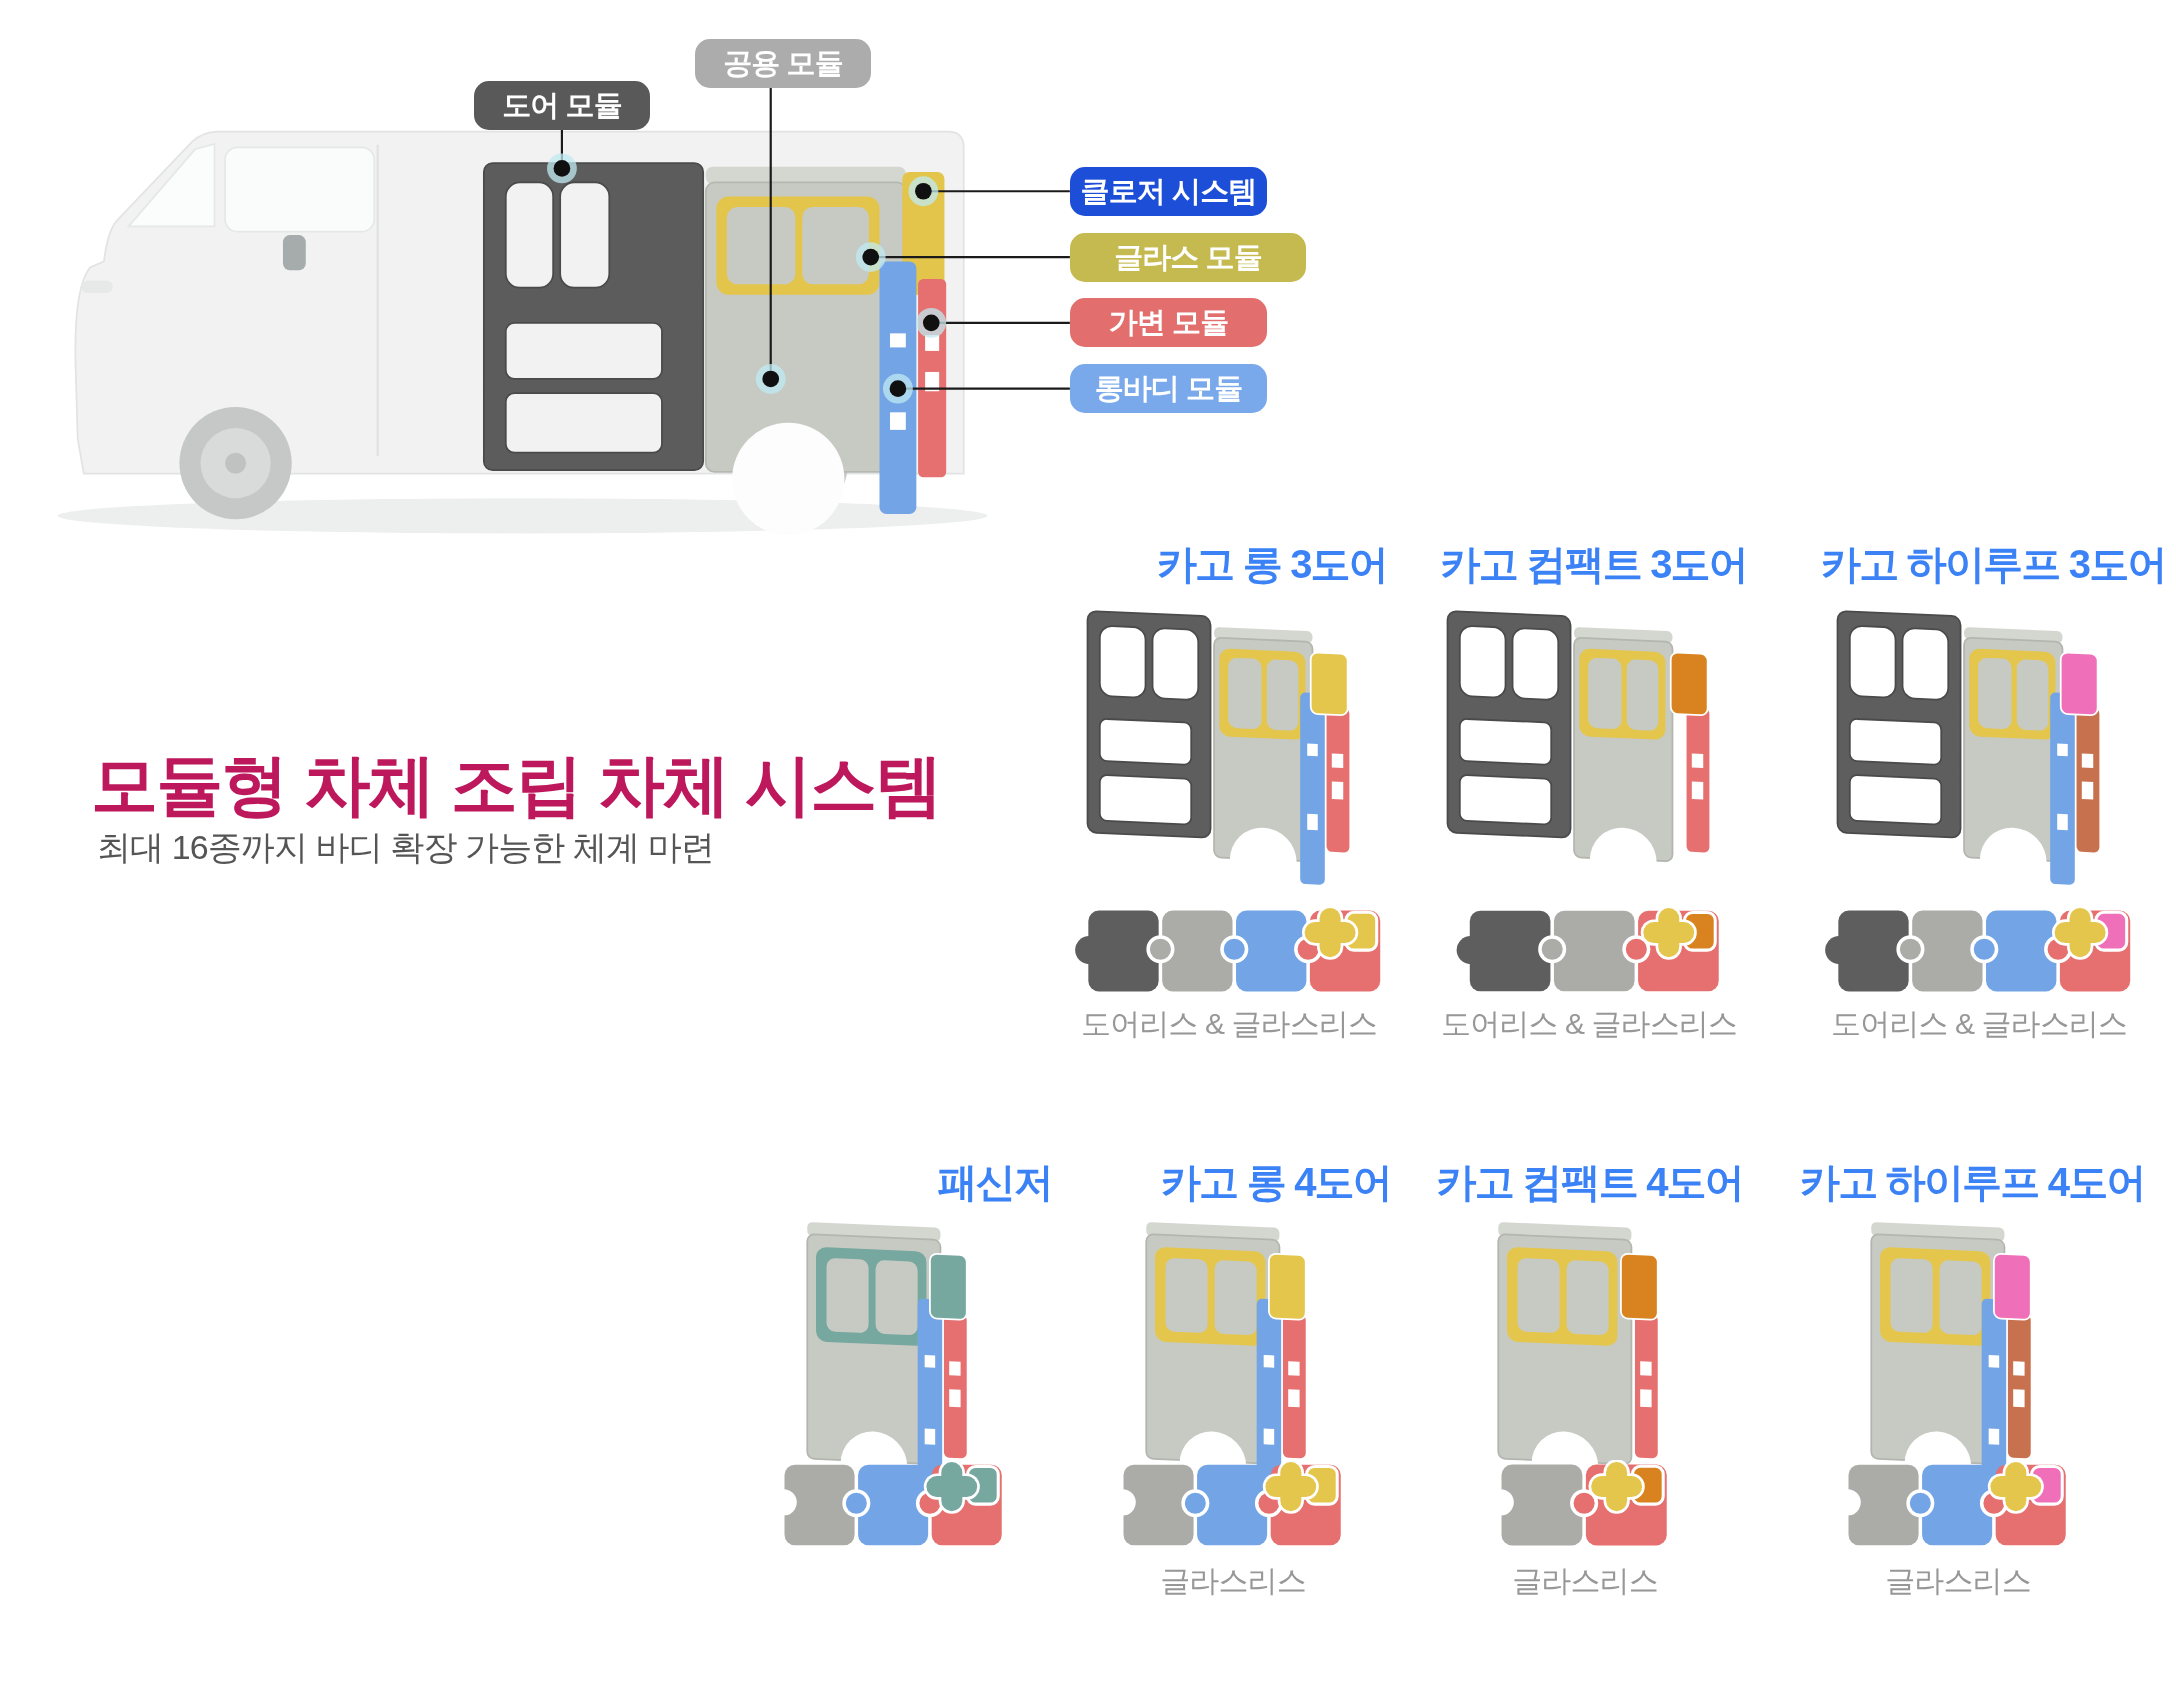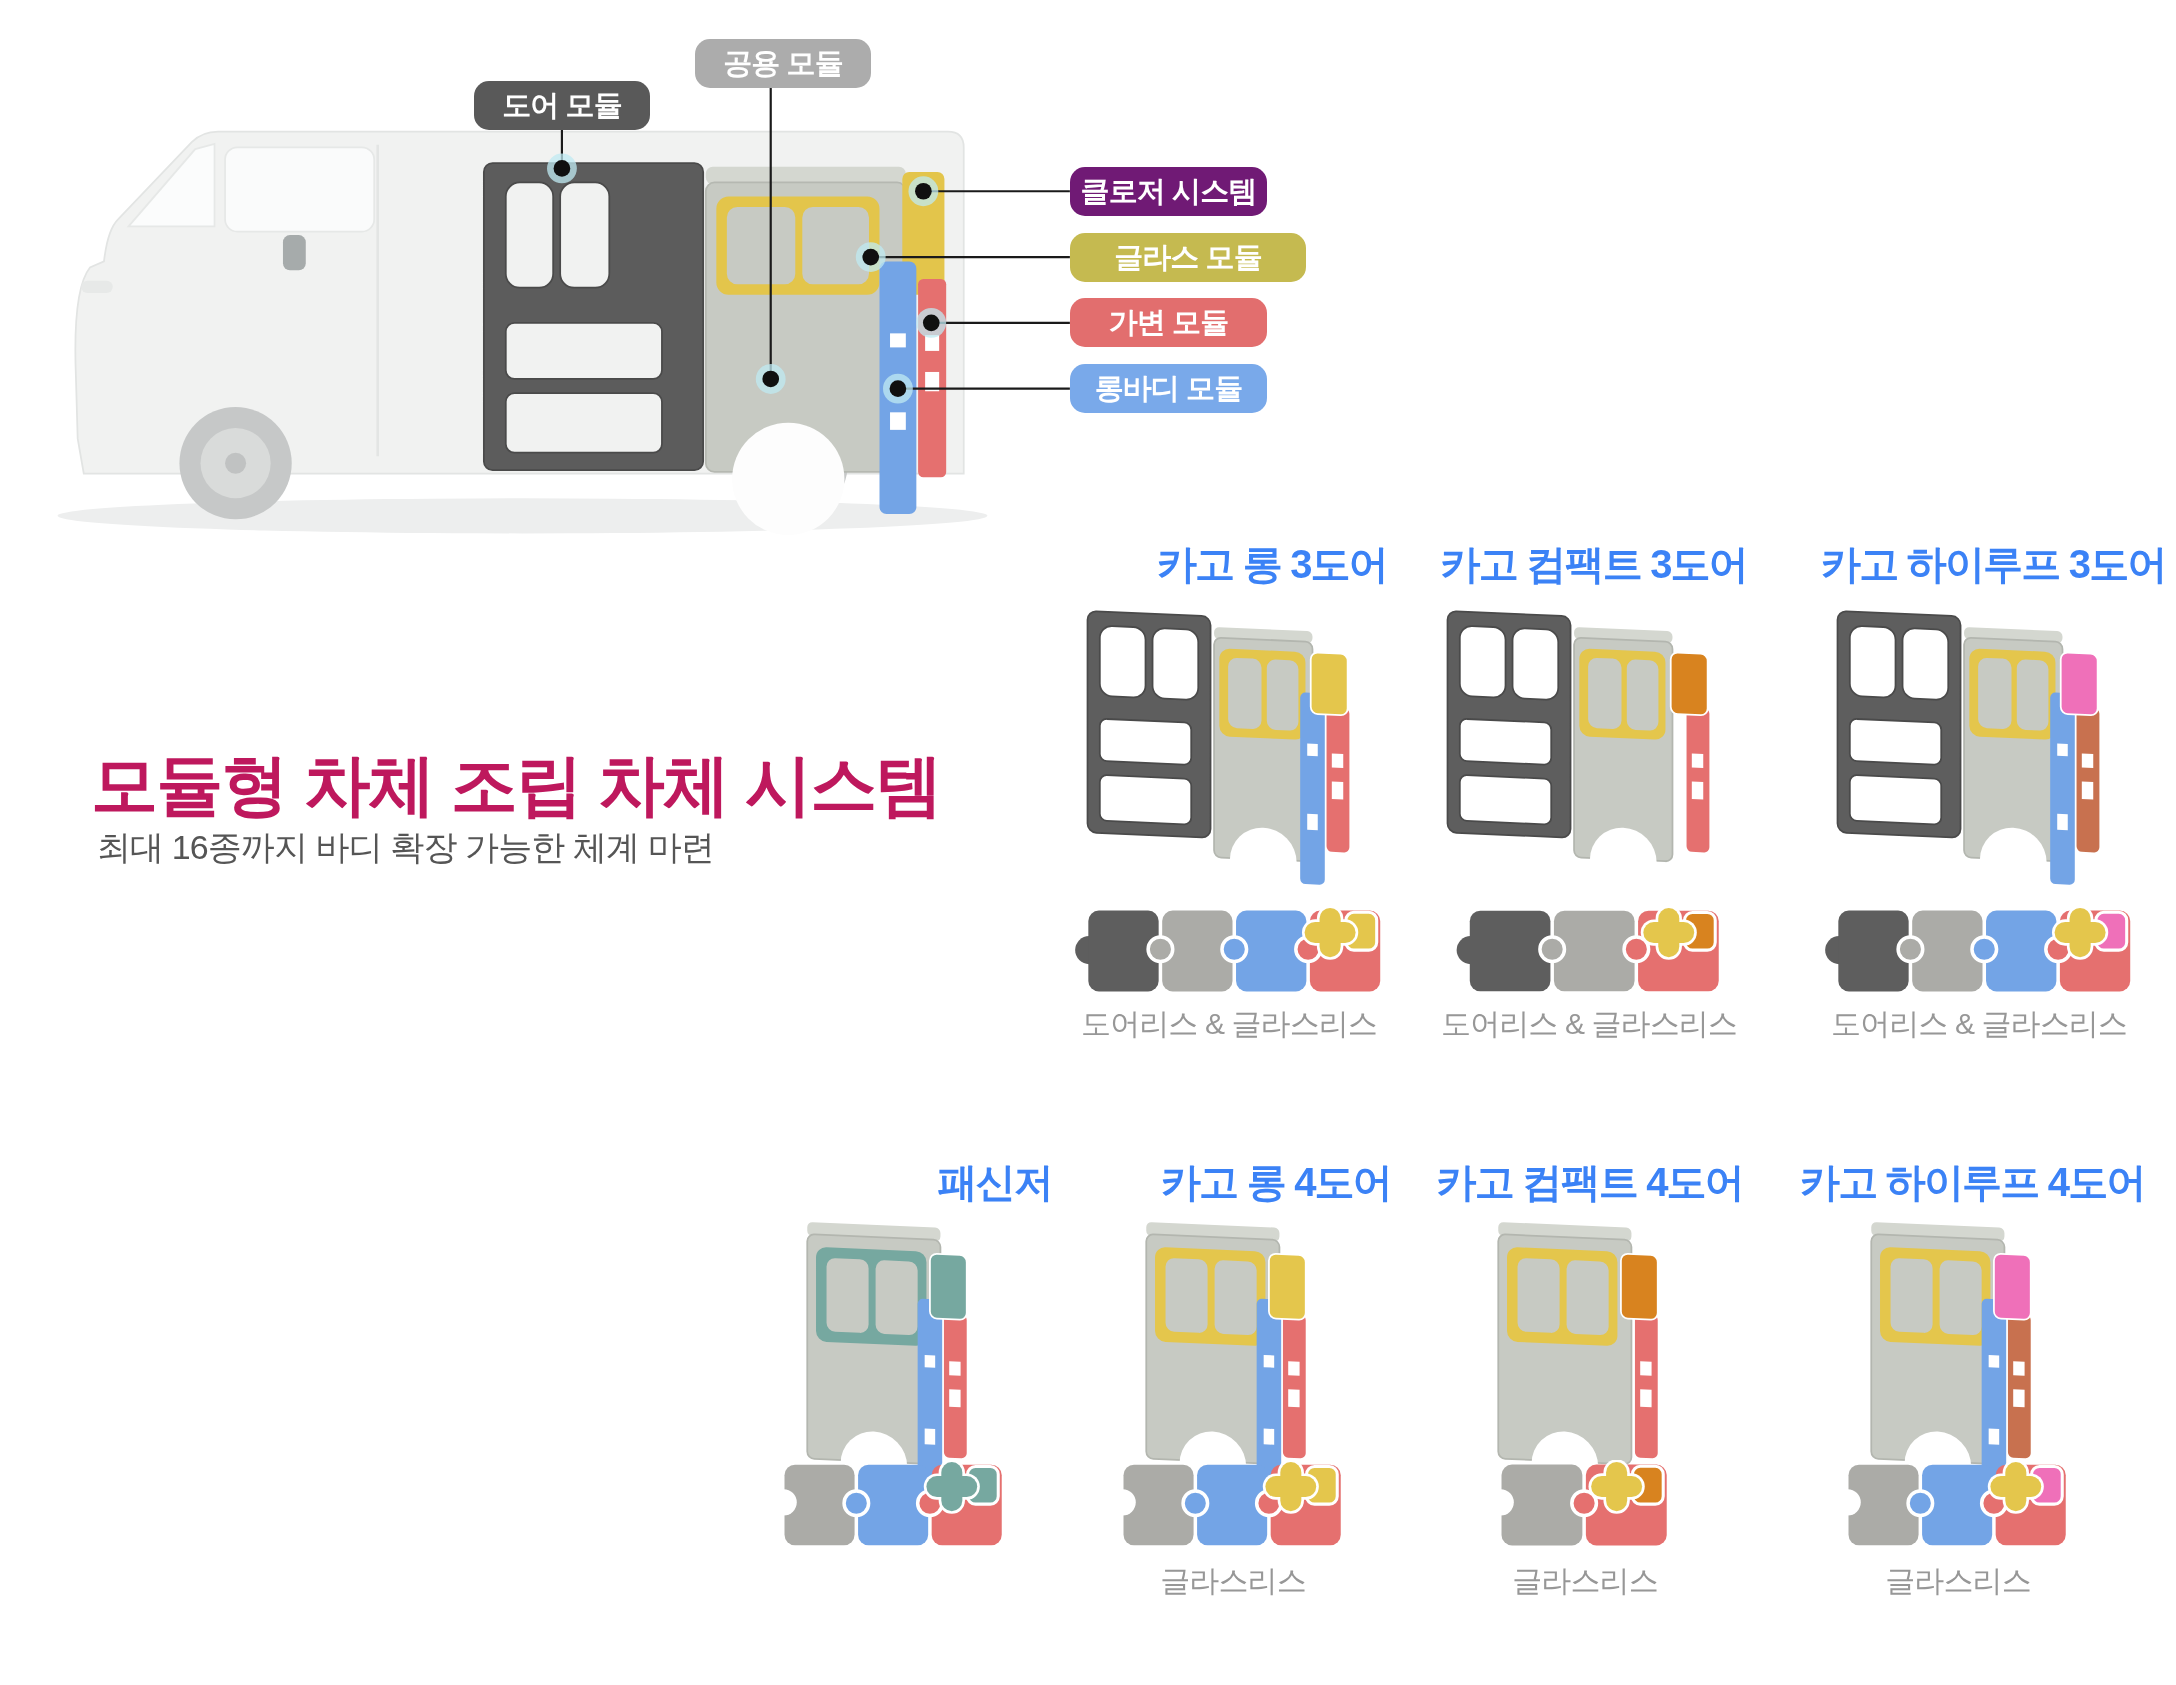--- a/index.html
+++ b/index.html
@@ -3,21 +3,21 @@
 <meta charset="utf-8">
 <style>
   html,body{margin:0;padding:0;background:#fff;}
   .stage{position:relative;width:2177px;height:1685px;background:#ffffff;overflow:hidden;
          font-family:"Liberation Sans",sans-serif;}
   .abs{position:absolute;}
   .pill{position:absolute;display:flex;align-items:center;justify-content:center;
         color:#ffffff;font-weight:700;font-size:29px;border-radius:15px;letter-spacing:-0.9px;}
   .pill-dark{background:#595959;}
   .pill-gray{background:#ACACAC;}
-  .pill-orange{background:#701a75;}
+  .pill-orange{background:#1d4ed8;}
   .pill-olive{background:#C5BA50;}
   .pill-red{background:#E26E6E;}
   .pill-blue{background:#79A9EA;}
   .headline{position:absolute;left:91px;top:740px;font-size:67px;font-weight:800;
             color:#be185d;letter-spacing:-1.8px;white-space:nowrap;}
   .subline{position:absolute;left:97px;top:825px;font-size:34px;font-weight:400;
            color:#555;letter-spacing:-0.9px;white-space:nowrap;}
   .variant-col{position:absolute;width:316px;height:544px;}
   .vtitle{position:absolute;left:0;top:0;width:100%;text-align:right;
           font-size:40px;font-weight:800;color:#3b82f6;letter-spacing:-1.8px;white-space:nowrap;}

